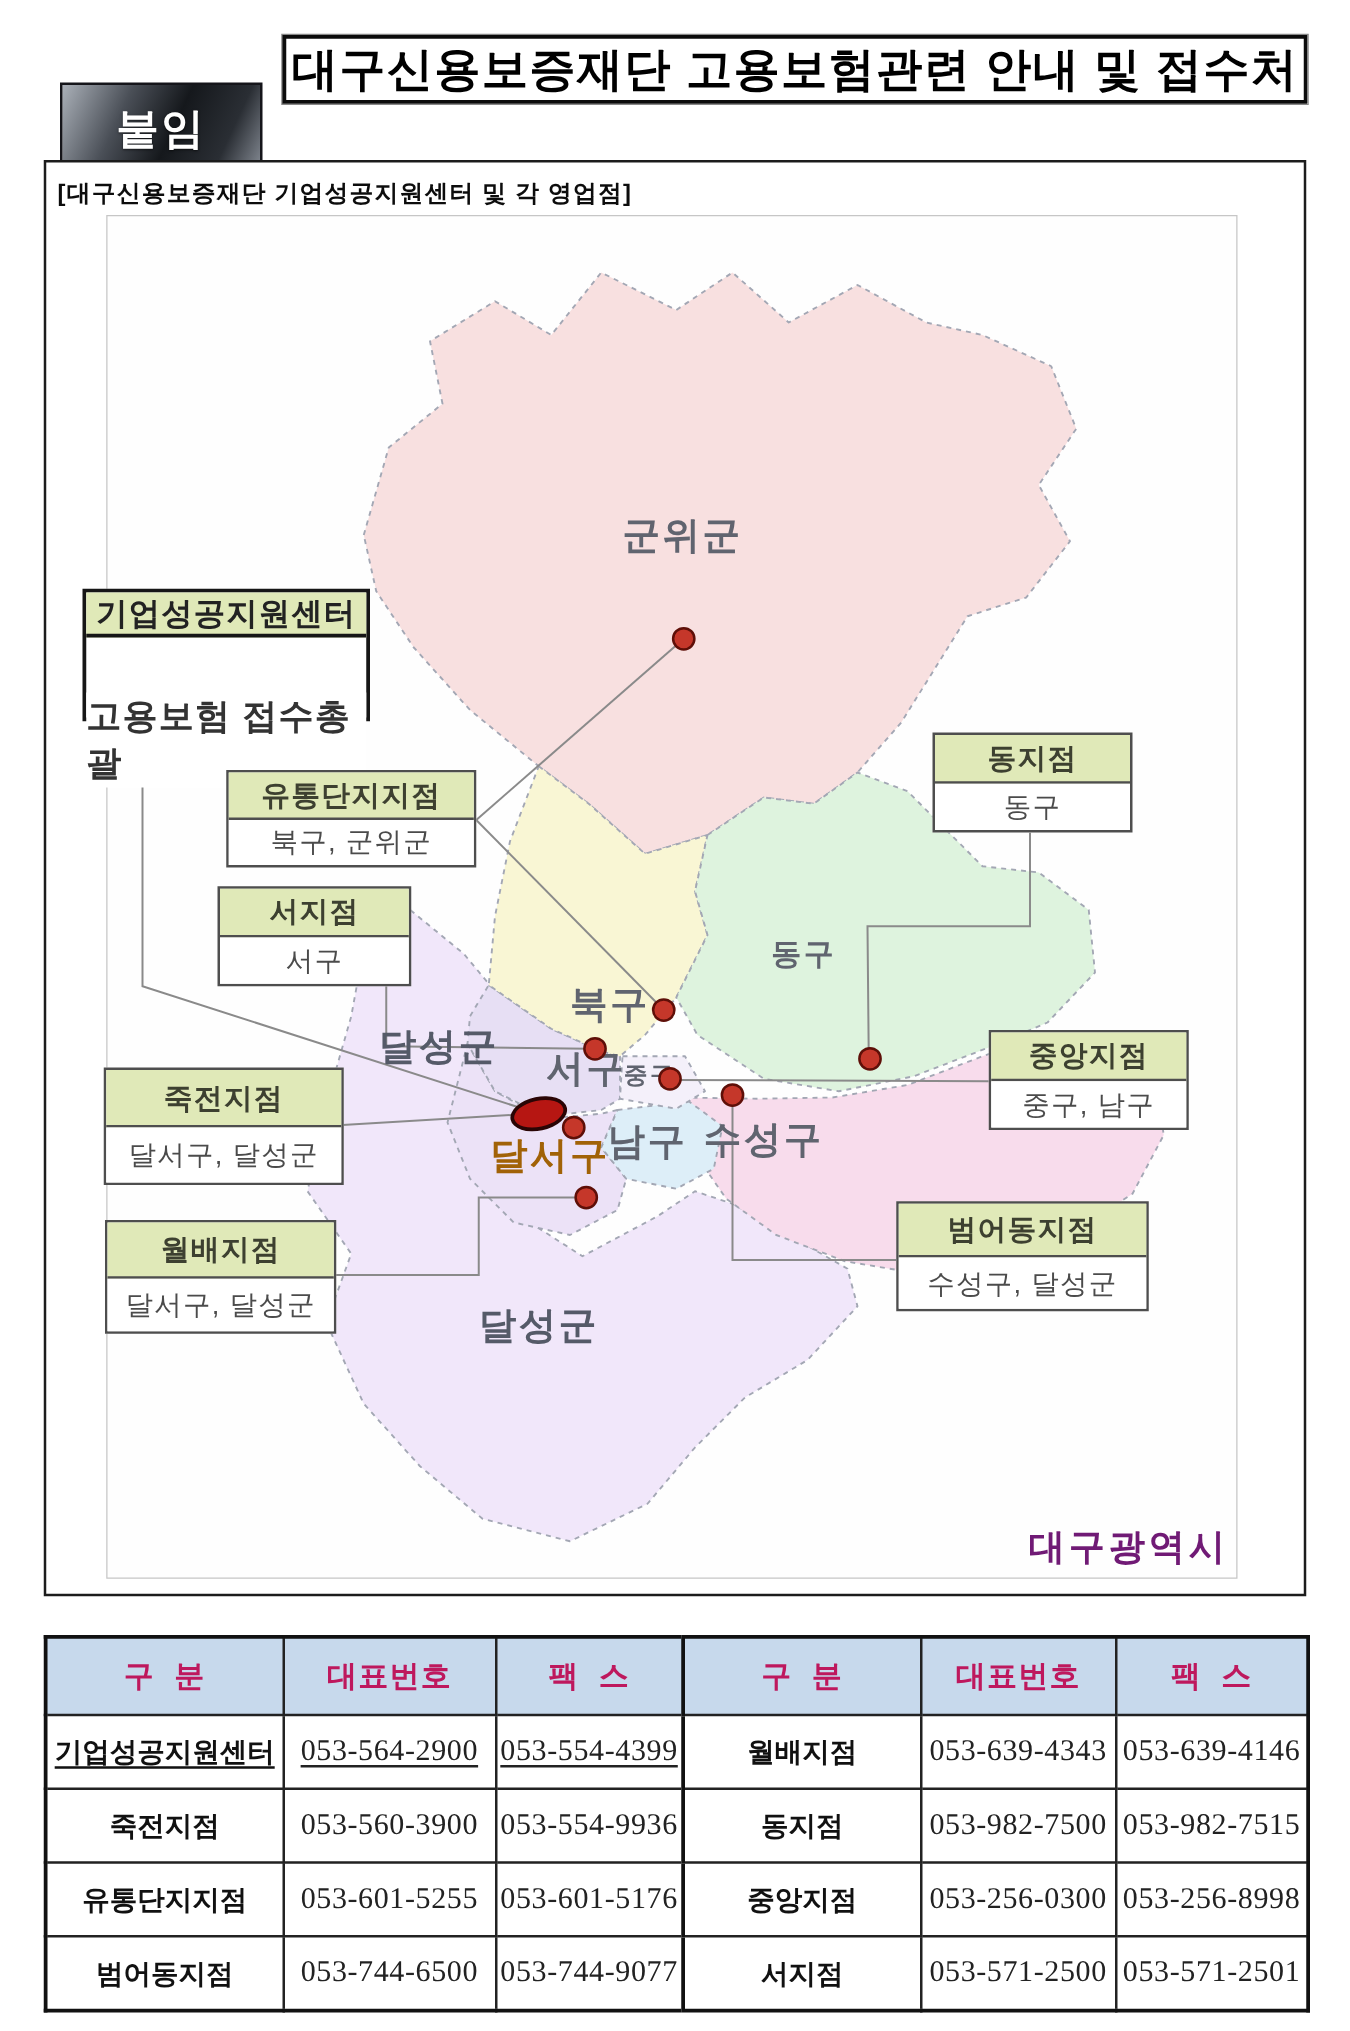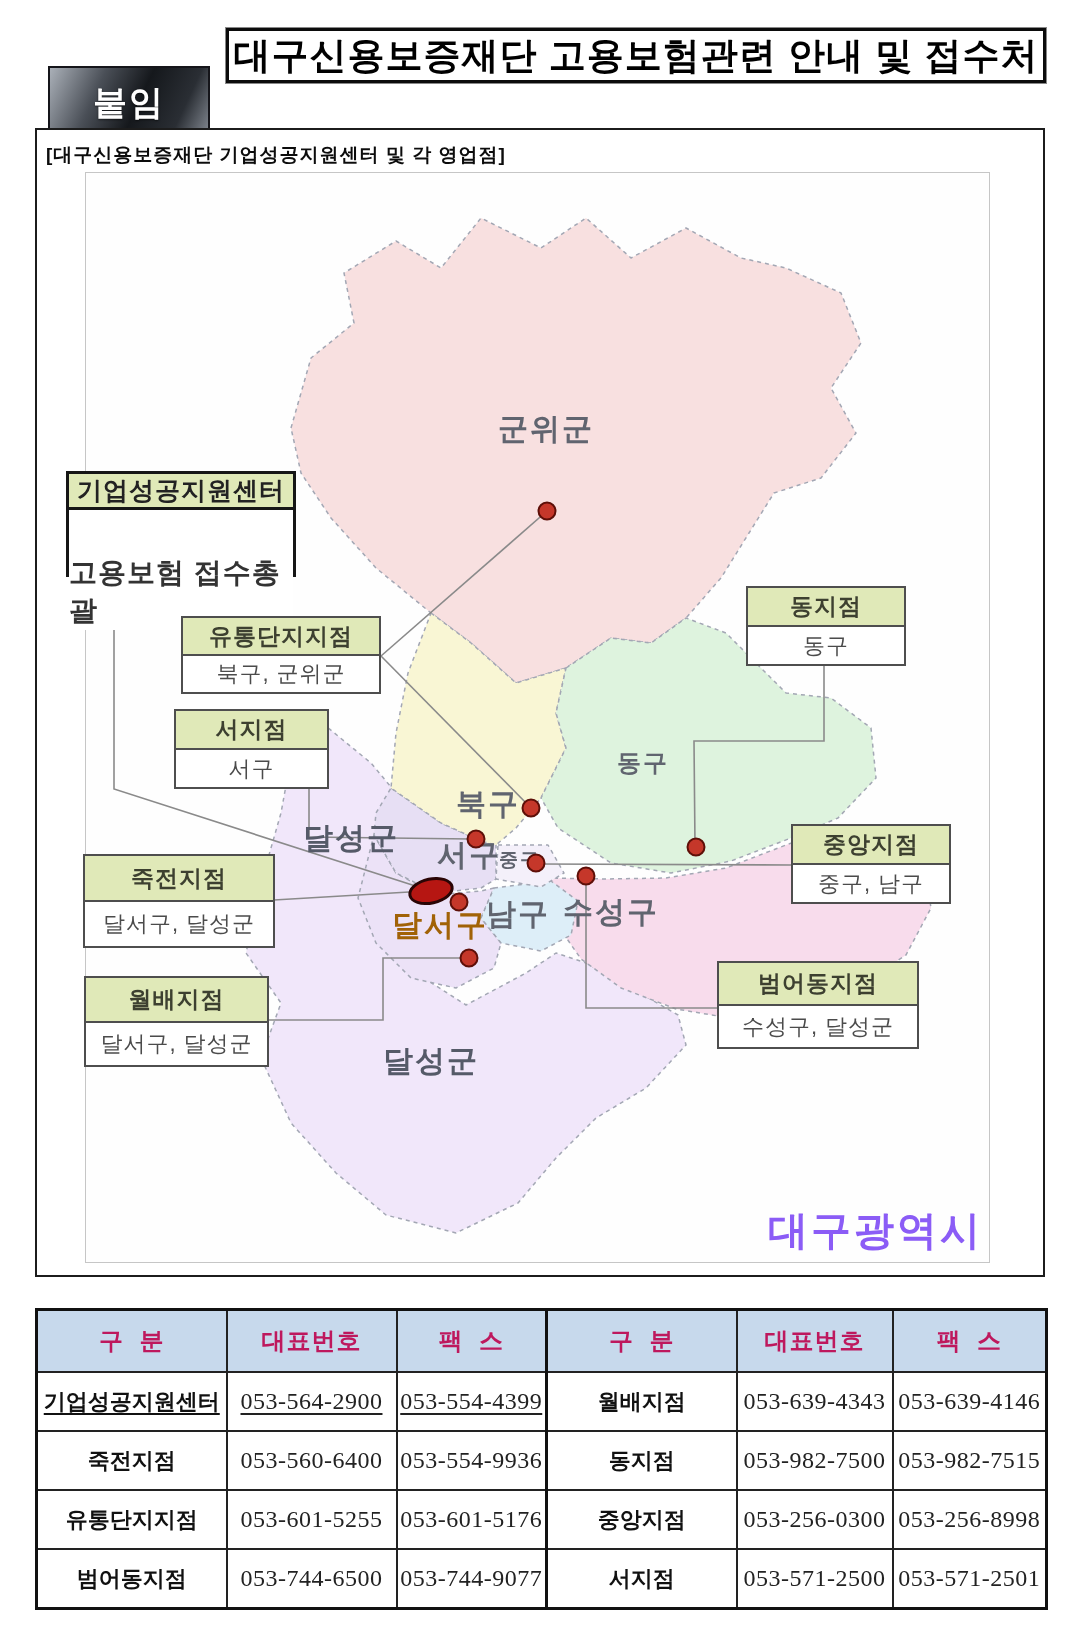--- a/index.html
+++ b/index.html
@@ -62,22 +62,22 @@
   .c0 .hd{font-size:25px;color:#222;border-bottom:3px solid #161616;}
   .c0 .bd{font-size:28px;font-weight:bold;color:#333;margin-top:44px;}
   .c1{left:95px; top:443px;width:200px;height:78px;}
   .c2{left:88px; top:536px;width:155px;height:80px;}
   .c3{left:-3px; top:681px;width:192px;height:94px;}
   .c4{left:-2px; top:803px;width:185px;height:91px;}
   .c5{left:660px;top:413px;width:160px;height:80px;}
   .c6{left:705px;top:651px;width:160px;height:80px;}
   .c7{left:631px;top:788px;width:202px;height:88px;}
 
-  .city-label{position:absolute;right:6px;bottom:4px;font-size:40px;font-weight:bold;
-         color:#8b5cf6;letter-spacing:3px;}
+  .city-label{position:absolute;right:6px;bottom:4px;font-size:29px;font-weight:bold;
+         color:#701a75;letter-spacing:3px;}
 
   
   .contact{position:absolute;left:35px;top:1308px;width:1010px;
          border-collapse:collapse;table-layout:fixed;border:3px solid #111;}
   .contact th{background:#c7d9ec;border:2px solid #222;height:58px;
          font-size:24px;font-weight:bold;color:#be185d;white-space:pre;letter-spacing:1px;}
   .contact td{border:2px solid #222;height:55px;text-align:center;vertical-align:middle;
          background:#fff;}
   .contact td.name{font-size:22px;font-weight:bold;color:#111;}
   .contact td.num{font-size:24px;font-family:"Liberation Serif",serif;color:#222;letter-spacing:.5px;}
@@ -199,21 +199,21 @@
     <tr>
       <td class="name u">기업성공지원센터</td>
       <td class="num u">053-564-2900</td>
       <td class="num u">053-554-4399</td>
       <td class="name split">월배지점</td>
       <td class="num">053-639-4343</td>
       <td class="num">053-639-4146</td>
     </tr>
     <tr>
       <td class="name">죽전지점</td>
-      <td class="num">053-560-6400</td>
+      <td class="num">053-560-3900</td>
       <td class="num">053-554-9936</td>
       <td class="name split">동지점</td>
       <td class="num">053-982-7500</td>
       <td class="num">053-982-7515</td>
     </tr>
     <tr>
       <td class="name">유통단지지점</td>
       <td class="num">053-601-5255</td>
       <td class="num">053-601-5176</td>
       <td class="name split">중앙지점</td>

